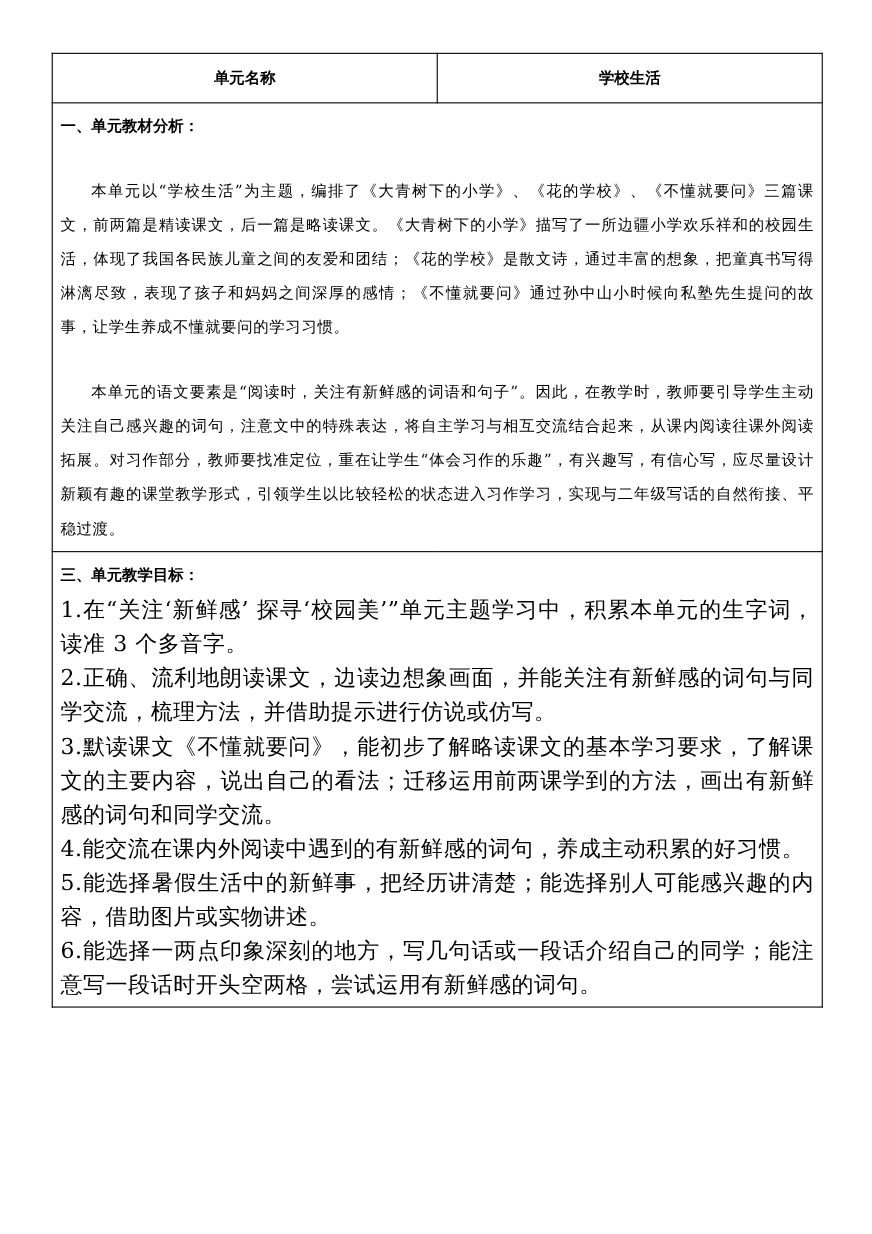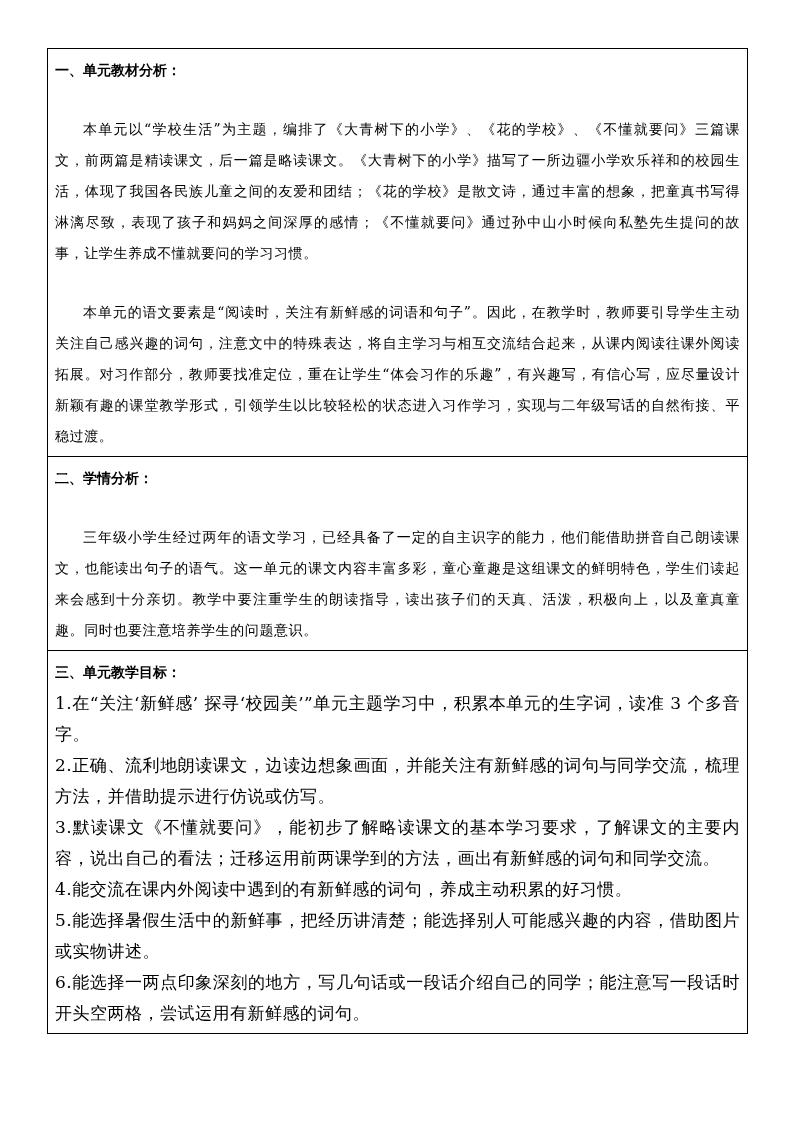--- a/index.html
+++ b/index.html
@@ -59,51 +59,49 @@
       line-height: 31px;
       text-align: justify;
       letter-spacing: 0.6px;
       margin: 0;
     }
     .para.indent {
       text-indent: 2em;
       margin-top: 28px;
     }
     .goal {
-      font-size: 17px;
+      font-size: 20px;
       line-height: 31px;
       text-align: justify;
       letter-spacing: 0.5px;
       margin: 0;
     }
     .bold-lead {
       font-family: "DejaVu Sans", "Liberation Sans", sans-serif;
       font-weight: bold;
     }
   </style>
 </head>
 <body>
 
 <table class="page-table">
   <colgroup>
     <col style="width:350px">
     <col style="width:350px">
   </colgroup>
   <tbody>
   <tr>
+    <td class="name-cell">单元名称</td>
+    <td class="name-cell">学校生活</td>
+  </tr>
+  <tr>
     <td colspan="2" class="section-cell">
       <div class="section-heading">一、单元教材分析：</div>
       <p class="para indent">本单元以“学校生活”为主题，编排了《大青树下的小学》、《花的学校》、《不懂就要问》三篇课文，前两篇是精读课文，后一篇是略读课文。《大青树下的小学》描写了一所边疆小学欢乐祥和的校园生活，体现了我国各民族儿童之间的友爱和团结；《花的学校》是散文诗，通过丰富的想象，把童真书写得淋漓尽致，表现了孩子和妈妈之间深厚的感情；《不懂就要问》通过孙中山小时候向私塾先生提问的故事，让学生养成不懂就要问的学习习惯。</p>
       <p class="para indent">本单元的语文要素是“阅读时，关注有新鲜感的词语和句子”。因此，在教学时，教师要引导学生主动关注自己感兴趣的词句，注意文中的特殊表达，将自主学习与相互交流结合起来，从课内阅读往课外阅读拓展。对习作部分，教师要找准定位，重在让学生“体会习作的乐趣”，有兴趣写，有信心写，应尽量设计新颖有趣的课堂教学形式，引领学生以比较轻松的状态进入习作学习，实现与二年级写话的自然衔接、平稳过渡。</p>
-    </td>
-  </tr>
-  <tr>
-    <td colspan="2" class="section-cell">
-      <div class="section-heading">二、学情分析：</div>
-      <p class="para indent">三年级小学生经过两年的语文学习，已经具备了一定的自主识字的能力，他们能借助拼音自己朗读课文，也能读出句子的语气。这一单元的课文内容丰富多彩，童心童趣是这组课文的鲜明特色，学生们读起来会感到十分亲切。教学中要注重学生的朗读指导，读出孩子们的天真、活泼，积极向上，以及童真童趣。同时也要注意培养学生的问题意识。</p>
     </td>
   </tr>
   <tr>
     <td colspan="2" class="section-cell">
       <div class="section-heading">三、单元教学目标：</div>
       <p class="goal">1.在“关注‘新鲜感’  探寻‘校园美’”单元主题学习中，积累本单元的生字词，读准 3 个多音字。</p>
       <p class="goal">2.正确、流利地朗读课文，边读边想象画面，并能关注有新鲜感的词句与同学交流，梳理方法，并借助提示进行仿说或仿写。</p>
       <p class="goal">3.默读课文《不懂就要问》，能初步了解略读课文的基本学习要求，了解课文的主要内容，说出自己的看法；迁移运用前两课学到的方法，画出有新鲜感的词句和同学交流。</p>
       <p class="goal">4.能交流在课内外阅读中遇到的有新鲜感的词句，养成主动积累的好习惯。</p>
       <p class="goal">5.能选择暑假生活中的新鲜事，把经历讲清楚；能选择别人可能感兴趣的内容，借助图片或实物讲述。</p>

